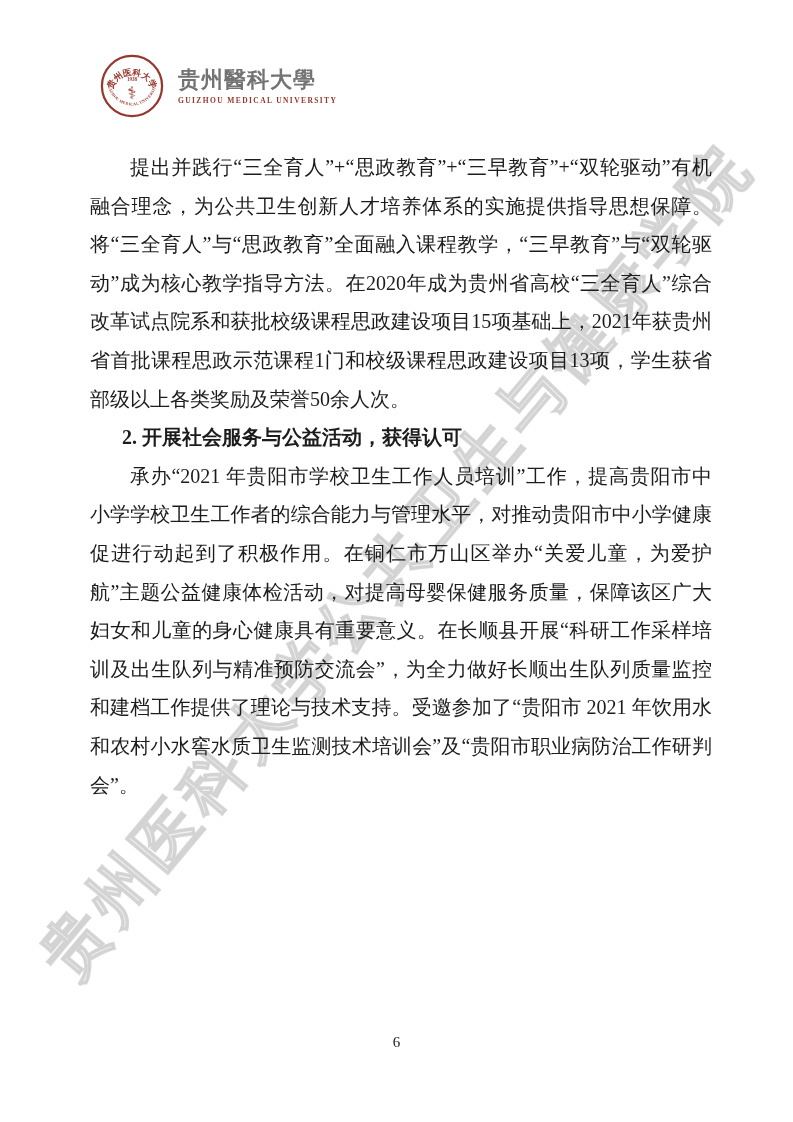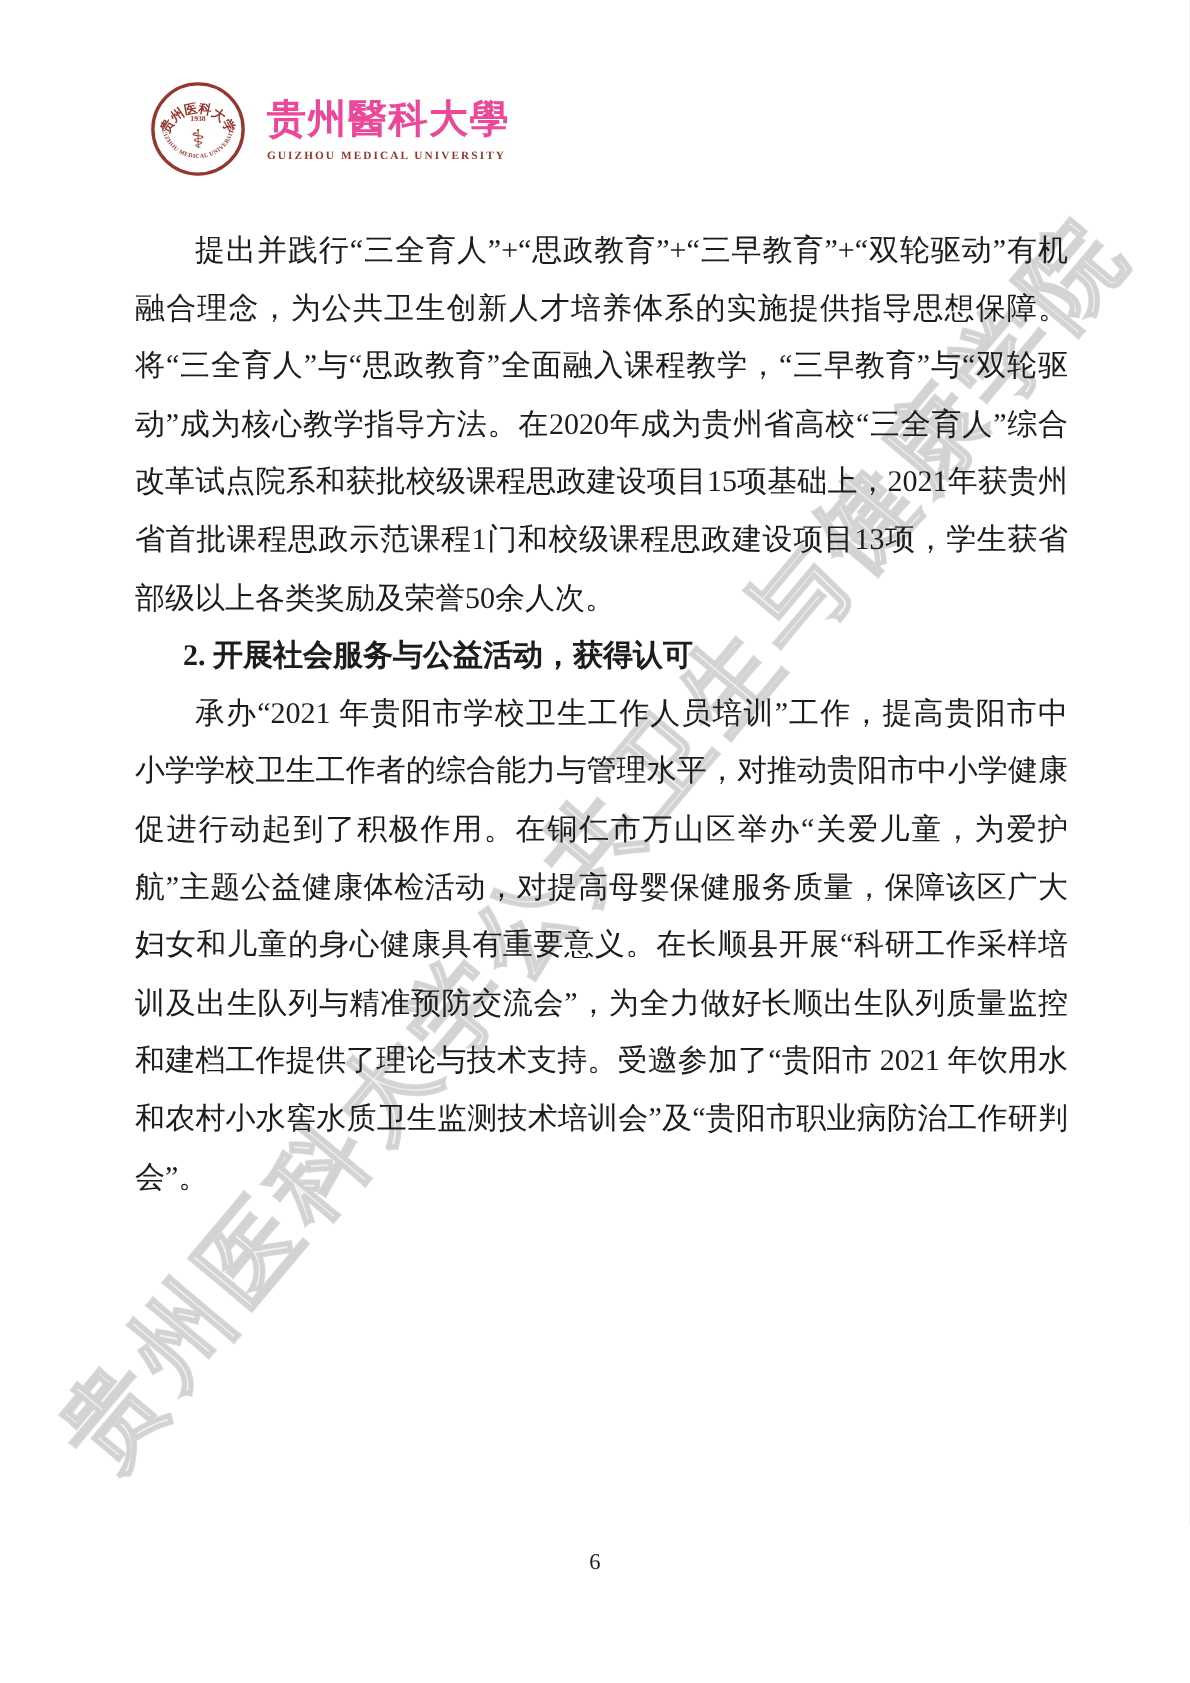--- a/index.html
+++ b/index.html
@@ -35,24 +35,24 @@
   .logo-row {
     position: absolute;
     left: 100px;
     top: 54px;
     display: flex;
     align-items: center;
   }
   .seal-svg { width: 64px; height: 64px; display: block; }
   .name-block { margin-left: 14px; }
   .name-zh {
-    font-size: 26px;
+    font-size: 22px;
     font-weight: bold;
     letter-spacing: 1px;
-    color: #ec4899;
+    color: #737373;
     line-height: 1.2;
   }
   .name-en {
     font-size: 7.5px;
     font-weight: bold;
     letter-spacing: 1.4px;
     color: #96372e;
     margin-top: 3px;
   }
 

